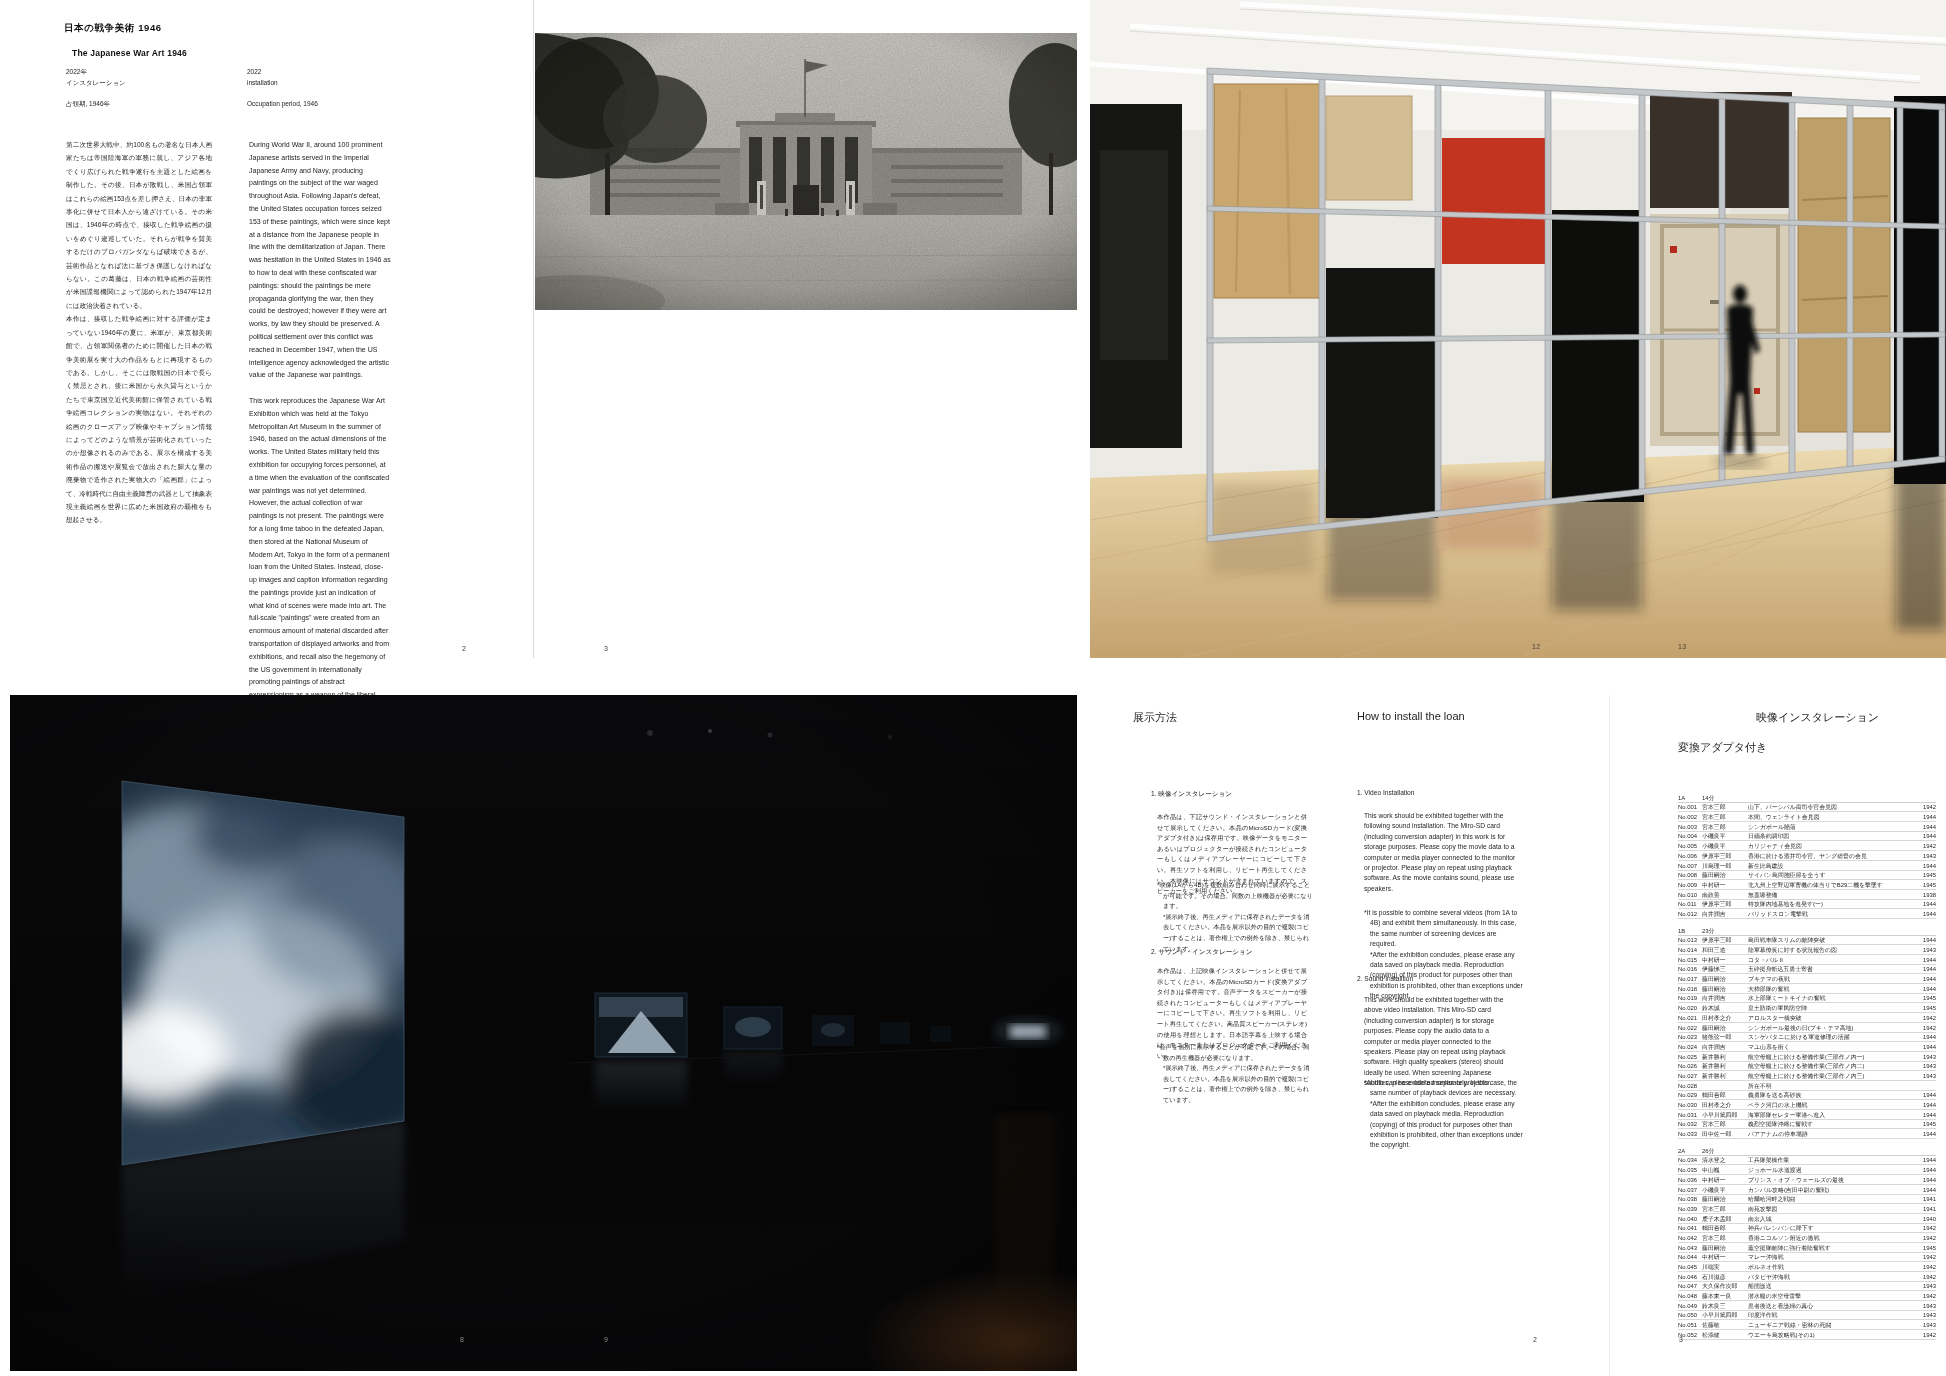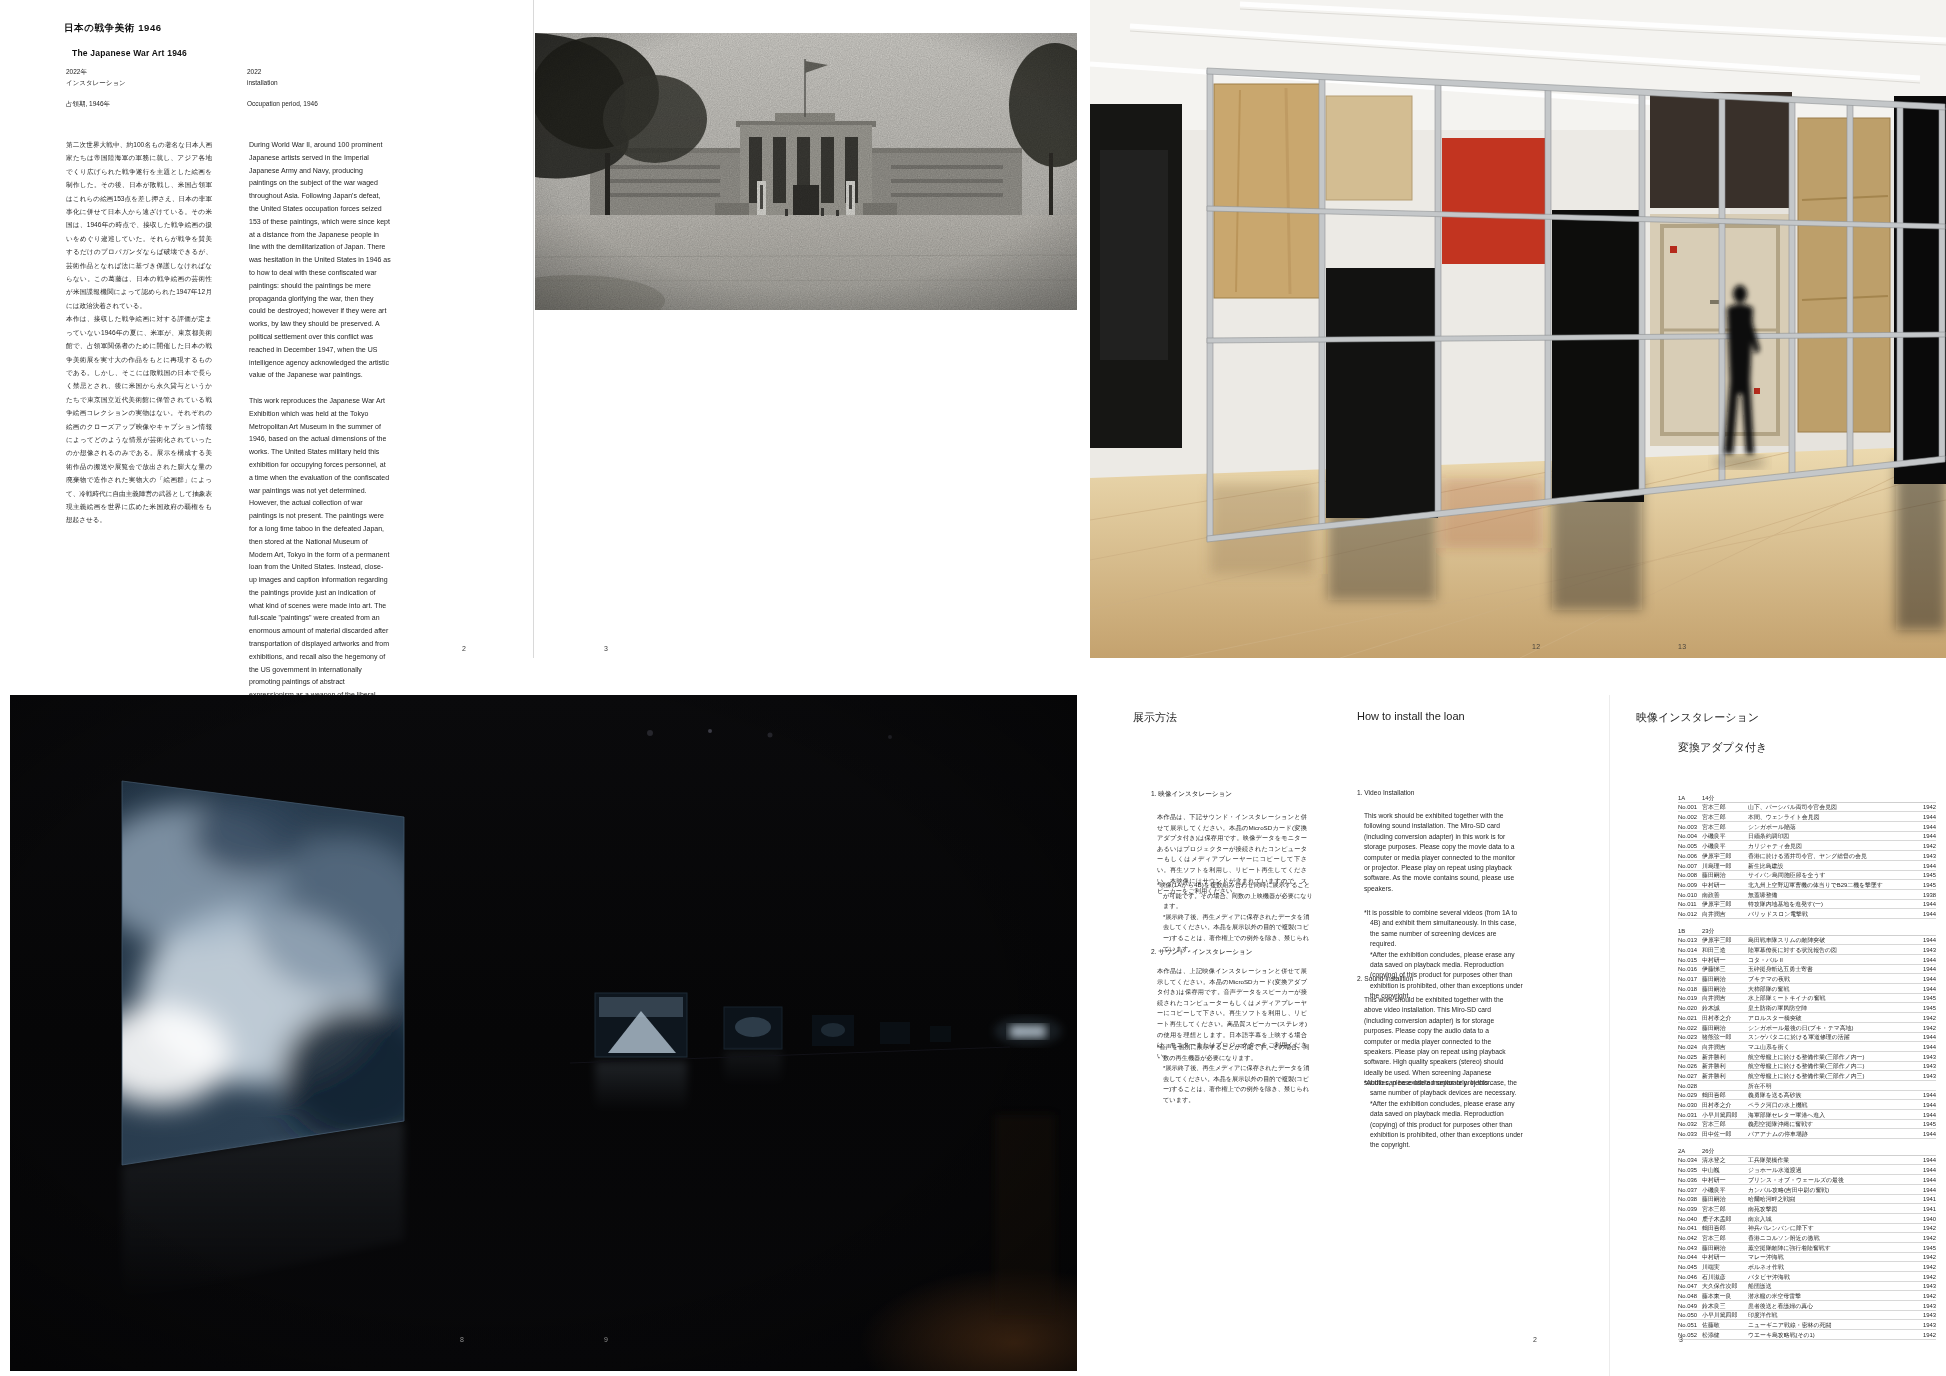--- a/index.html
+++ b/index.html
@@ -312,21 +312,21 @@
   <rect width="1067" height="676" fill="url(#dvig)"></rect>
 </svg>
 </figure>
 <span class="abs pnum dark-bg" style="left:460px;top:1336px">8</span>
 <span class="abs pnum dark-bg" style="left:604px;top:1336px">9</span>
 
 <div class="abs vline faint" style="left:1609px;top:695px;height:681px"></div>
 
 <div class="abs hdr" style="left:1133px;top:710px">展示方法</div>
 <div class="abs hdr" style="left:1357px;top:710px">How to install the loan</div>
-<div class="abs hdr" style="left:1636px;top:710px">映像インスタレーション</div>
+<div class="abs hdr" style="left:1756px;top:710px">映像インスタレーション</div>
 <div class="abs hdr" style="left:1678px;top:740px">変換アダプタ付き</div>
 
 <div class="abs sec-title" style="left:1151px;top:790px">1. 映像インスタレーション</div>
 <div class="abs sec-body" style="left:1157px;top:812px;width:150px">本作品は、下記サウンド・インスタレーションと併せて展示してください。本品のMicroSDカード(変換アダプタ付き)は保存用です。映像データをモニターあるいはプロジェクターが接続されたコンピューターもしくはメディアプレーヤーにコピーして下さい。再生ソフトを利用し、リピート再生してください。本映像にはサウンドが含まれていますので、スピーカーをご利用ください。</div>
 <div class="abs sec-notes" style="left:1157px;top:880px;width:152px">*映像(1Aから4B)を複数組み合わせ同時に展示することが可能です。その場合、同数の上映機器が必要になります。
 *展示終了後、再生メディアに保存されたデータを消去してください。本品を展示以外の目的で複製(コピー)することは、著作権上での例外を除き、禁じられています。</div>
 <div class="abs sec-title" style="left:1151px;top:948px">2. サウンド・インスタレーション</div>
 <div class="abs sec-body" style="left:1157px;top:966px;width:150px">本作品は、上記映像インスタレーションと併せて展示してください。本品のMicroSDカード(変換アダプタ付き)は保存用です。音声データをスピーカーが接続されたコンピューターもしくはメディアプレーヤーにコピーして下さい。再生ソフトを利用し、リピート再生してください。高品質スピーカー(ステレオ)の使用を理想とします。日本語字幕を上映する場合は、モニターまたはプロジェクターをご利用ください。</div>
 <div class="abs sec-notes" style="left:1157px;top:1042px;width:152px">*音声を個別に展示することが可能です。その場合、同数の再生機器が必要になります。
 *展示終了後、再生メディアに保存されたデータを消去してください。本品を展示以外の目的で複製(コピー)することは、著作権上での例外を除き、禁じられています。</div>

